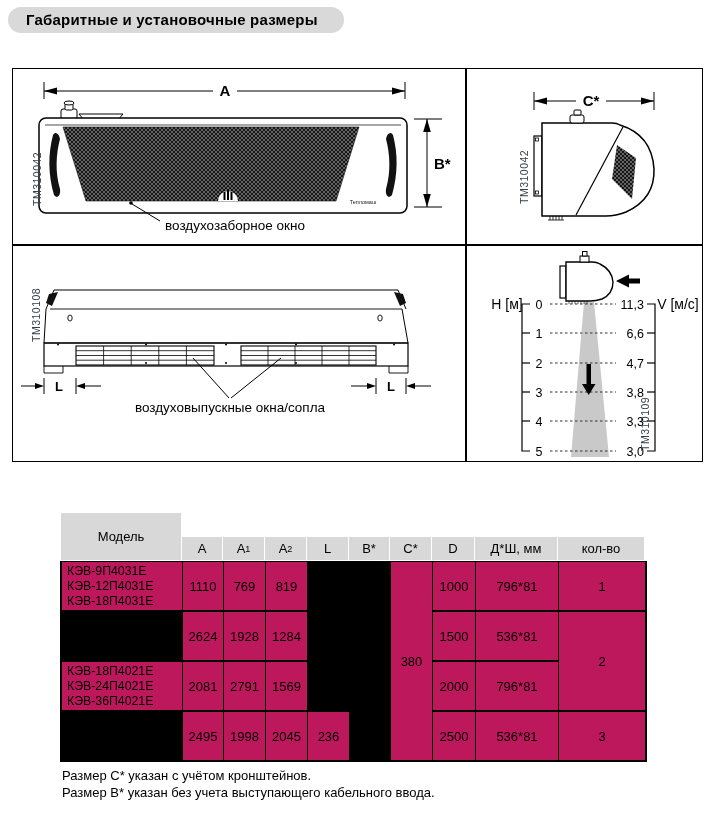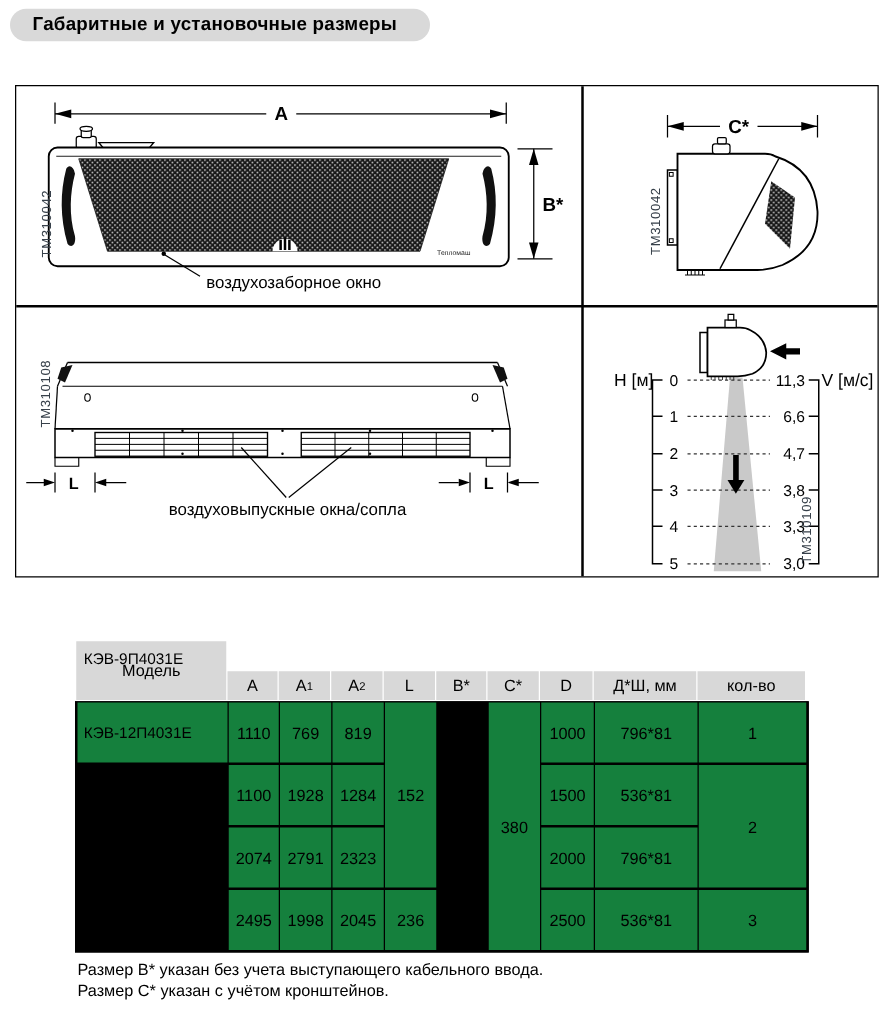--- a/index.html
+++ b/index.html
@@ -26,21 +26,21 @@
   .tablewrap{position:absolute;left:60px;top:513px;}
   .tbl-head{display:grid;margin-left:1px;
     grid-template-columns:120px 40px 41px 41px 41px 40px 41px 42px 82px 86px;
     grid-template-rows:23px 23px;gap:1px;background:#fff;width:fit-content;}
   .tbl-head .hc{background:#d8d8d8;display:flex;align-items:center;justify-content:center;font-size:13px;}
   .tbl-head sub{font-size:9px;line-height:0;}
   .tbl-body{display:grid;margin-top:1px;
     grid-template-columns:120px 40px 41px 41px 41px 40px 41px 42px 82px 86px;
     grid-template-rows:repeat(4,48px);column-gap:1px;row-gap:2px;background:#000;
     border:2px solid #000;border-top-width:1px;width:fit-content;}
-  .tbl-body .bc{background:#15803d;display:flex;align-items:center;justify-content:center;font-size:13px;gap:44px;}
+  .tbl-body .bc{background:#be185d;display:flex;align-items:center;justify-content:center;font-size:13px;}
   .bc.model{flex-direction:column;align-items:flex-start;justify-content:center;padding-left:5px;font-size:12.3px;line-height:1.22;}
   .notes{position:absolute;left:62px;top:768px;font-size:13px;line-height:16.5px;}
 </style>
 </head>
 <body>
 
 <div class="title-pill">Габаритные и установочные размеры</div>
 
 <div class="panel">
   <div class="vdiv"></div>
@@ -316,45 +316,49 @@
   <div class="tbl-body">
 
     <div class="bc model" style="grid-area:1/1/2/2">
       <div>КЭВ-9П4031Е</div>
         <div>КЭВ-12П4031Е</div>
         <div>КЭВ-18П4031Е</div>
     </div>
     <div class="bc" style="grid-area:1/2/2/3">1110</div>
     <div class="bc" style="grid-area:1/3/2/4">769</div>
     <div class="bc" style="grid-area:1/4/2/5">819</div>
-    <div class="bc" style="grid-area:1/5/4/6">152</div>
     <div class="bc" style="grid-area:1/7/5/8">380</div>
     <div class="bc" style="grid-area:1/8/2/9">1000</div>
     <div class="bc" style="grid-area:1/9/2/10">796*81</div>
     <div class="bc" style="grid-area:1/10/2/11">1</div>
 
-    <div class="bc" style="grid-area:2/2/3/3">1100</div>
+    <div class="bc" style="grid-area:2/2/3/3">2624</div>
     <div class="bc" style="grid-area:2/3/3/4">1928</div>
     <div class="bc" style="grid-area:2/4/3/5">1284</div>
     <div class="bc" style="grid-area:2/8/3/9">1500</div>
     <div class="bc" style="grid-area:2/9/3/10">536*81</div>
     <div class="bc" style="grid-area:2/10/4/11">2</div>
 
-    <div class="bc" style="grid-area:3/2/4/3">2074</div>
+    <div class="bc model" style="grid-area:3/1/4/2">
+      <div>КЭВ-18П4021Е</div>
+        <div>КЭВ-24П4021Е</div>
+        <div>КЭВ-36П4021Е</div>
+    </div>
+    <div class="bc" style="grid-area:3/2/4/3">2081</div>
     <div class="bc" style="grid-area:3/3/4/4">2791</div>
-    <div class="bc" style="grid-area:3/4/4/5">2323</div>
+    <div class="bc" style="grid-area:3/4/4/5">1569</div>
     <div class="bc" style="grid-area:3/8/4/9">2000</div>
     <div class="bc" style="grid-area:3/9/4/10">796*81</div>
 
     <div class="bc" style="grid-area:4/2/5/3">2495</div>
     <div class="bc" style="grid-area:4/3/5/4">1998</div>
     <div class="bc" style="grid-area:4/4/5/5">2045</div>
     <div class="bc" style="grid-area:4/5/5/6">236</div>
     <div class="bc" style="grid-area:4/8/5/9">2500</div>
     <div class="bc" style="grid-area:4/9/5/10">536*81</div>
     <div class="bc" style="grid-area:4/10/5/11">3</div>
   </div>
 </div>
 
 <div class="notes">
+  <div>Размер C* указан с учётом кронштейнов.</div>
   <div>Размер B* указан без учета выступающего кабельного ввода.</div>
-  <div>Размер C* указан с учётом кронштейнов.</div>
 </div>
 
 </body></html>

